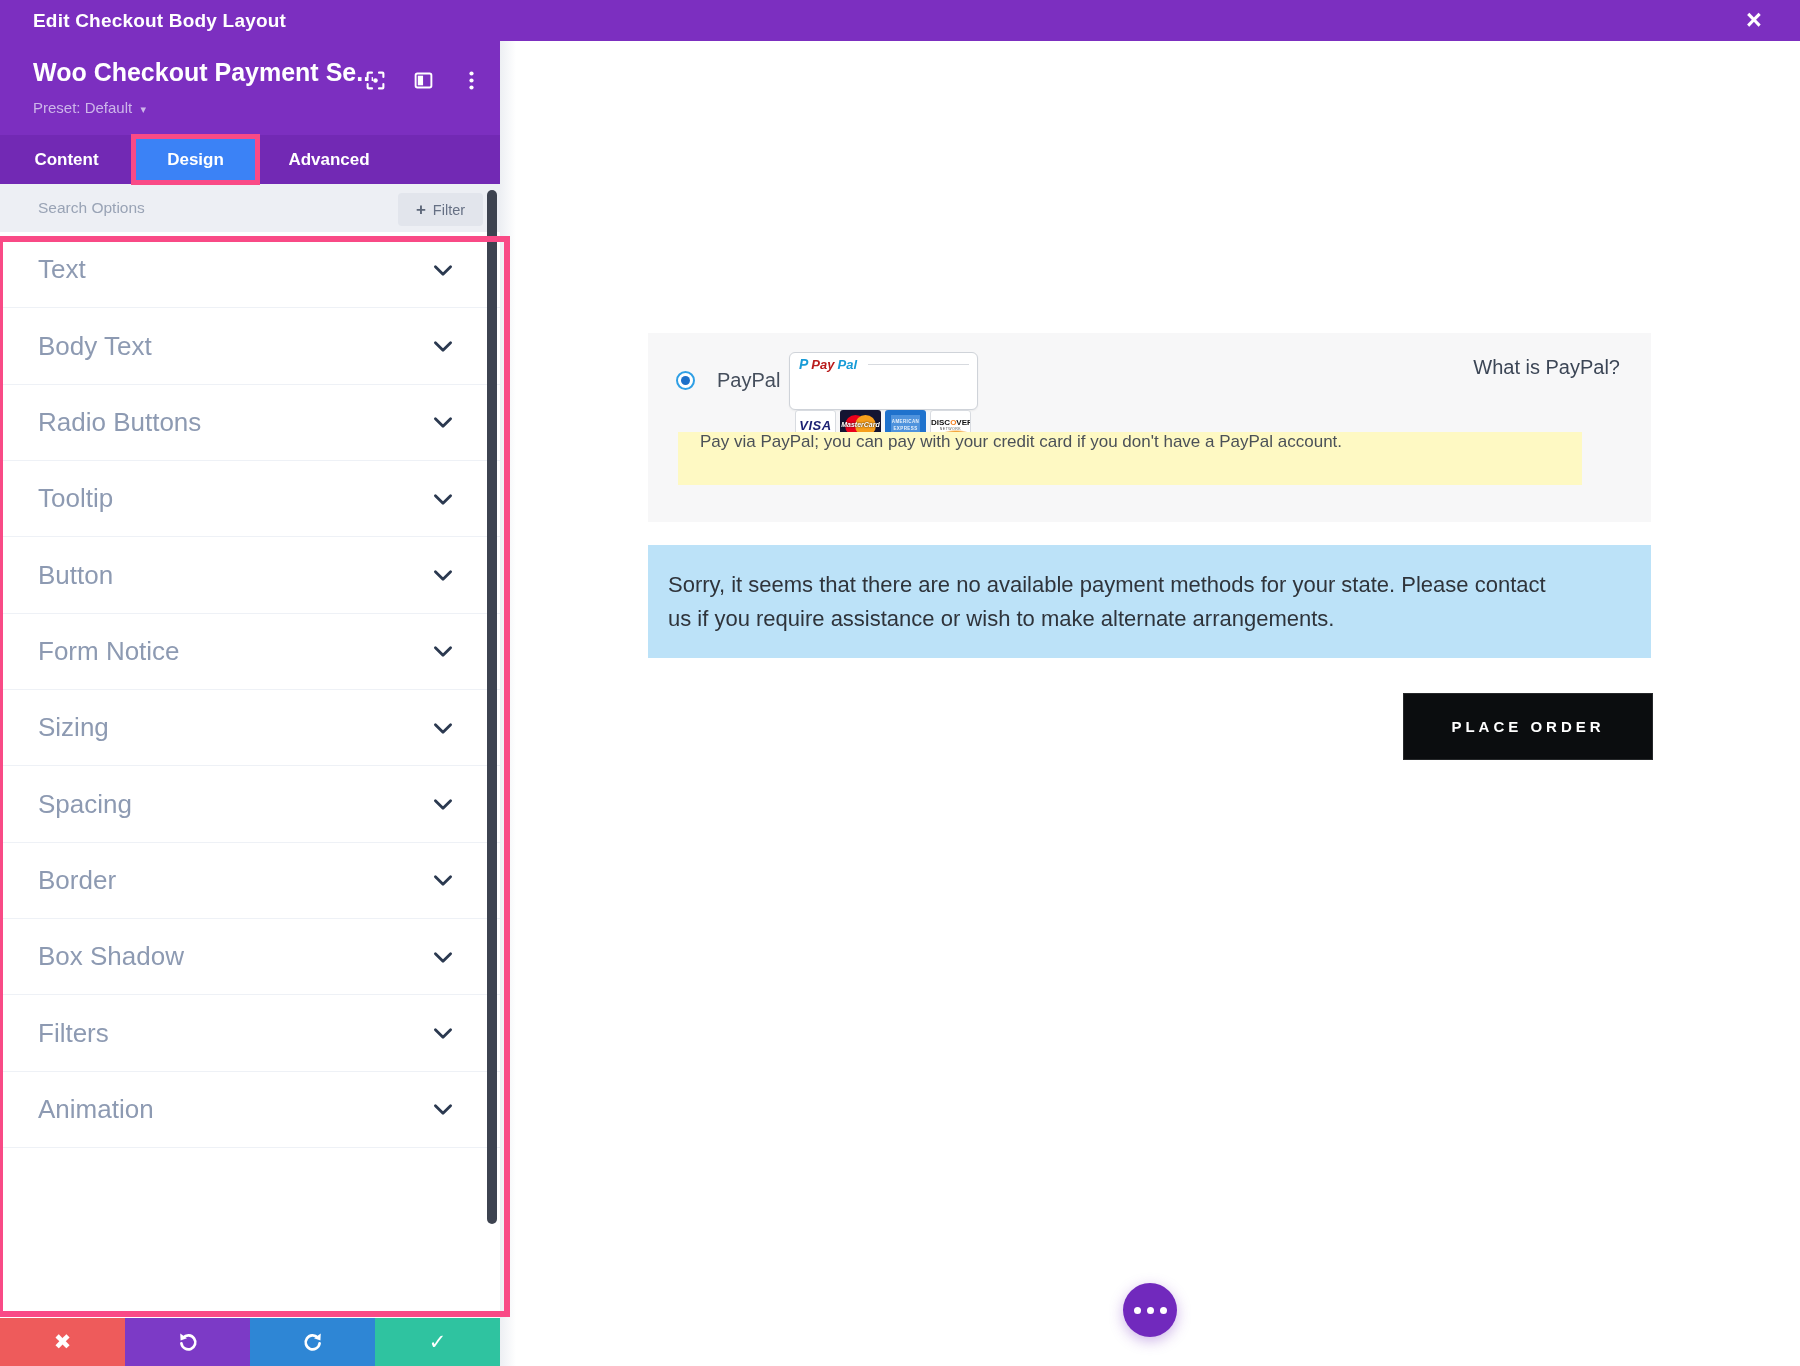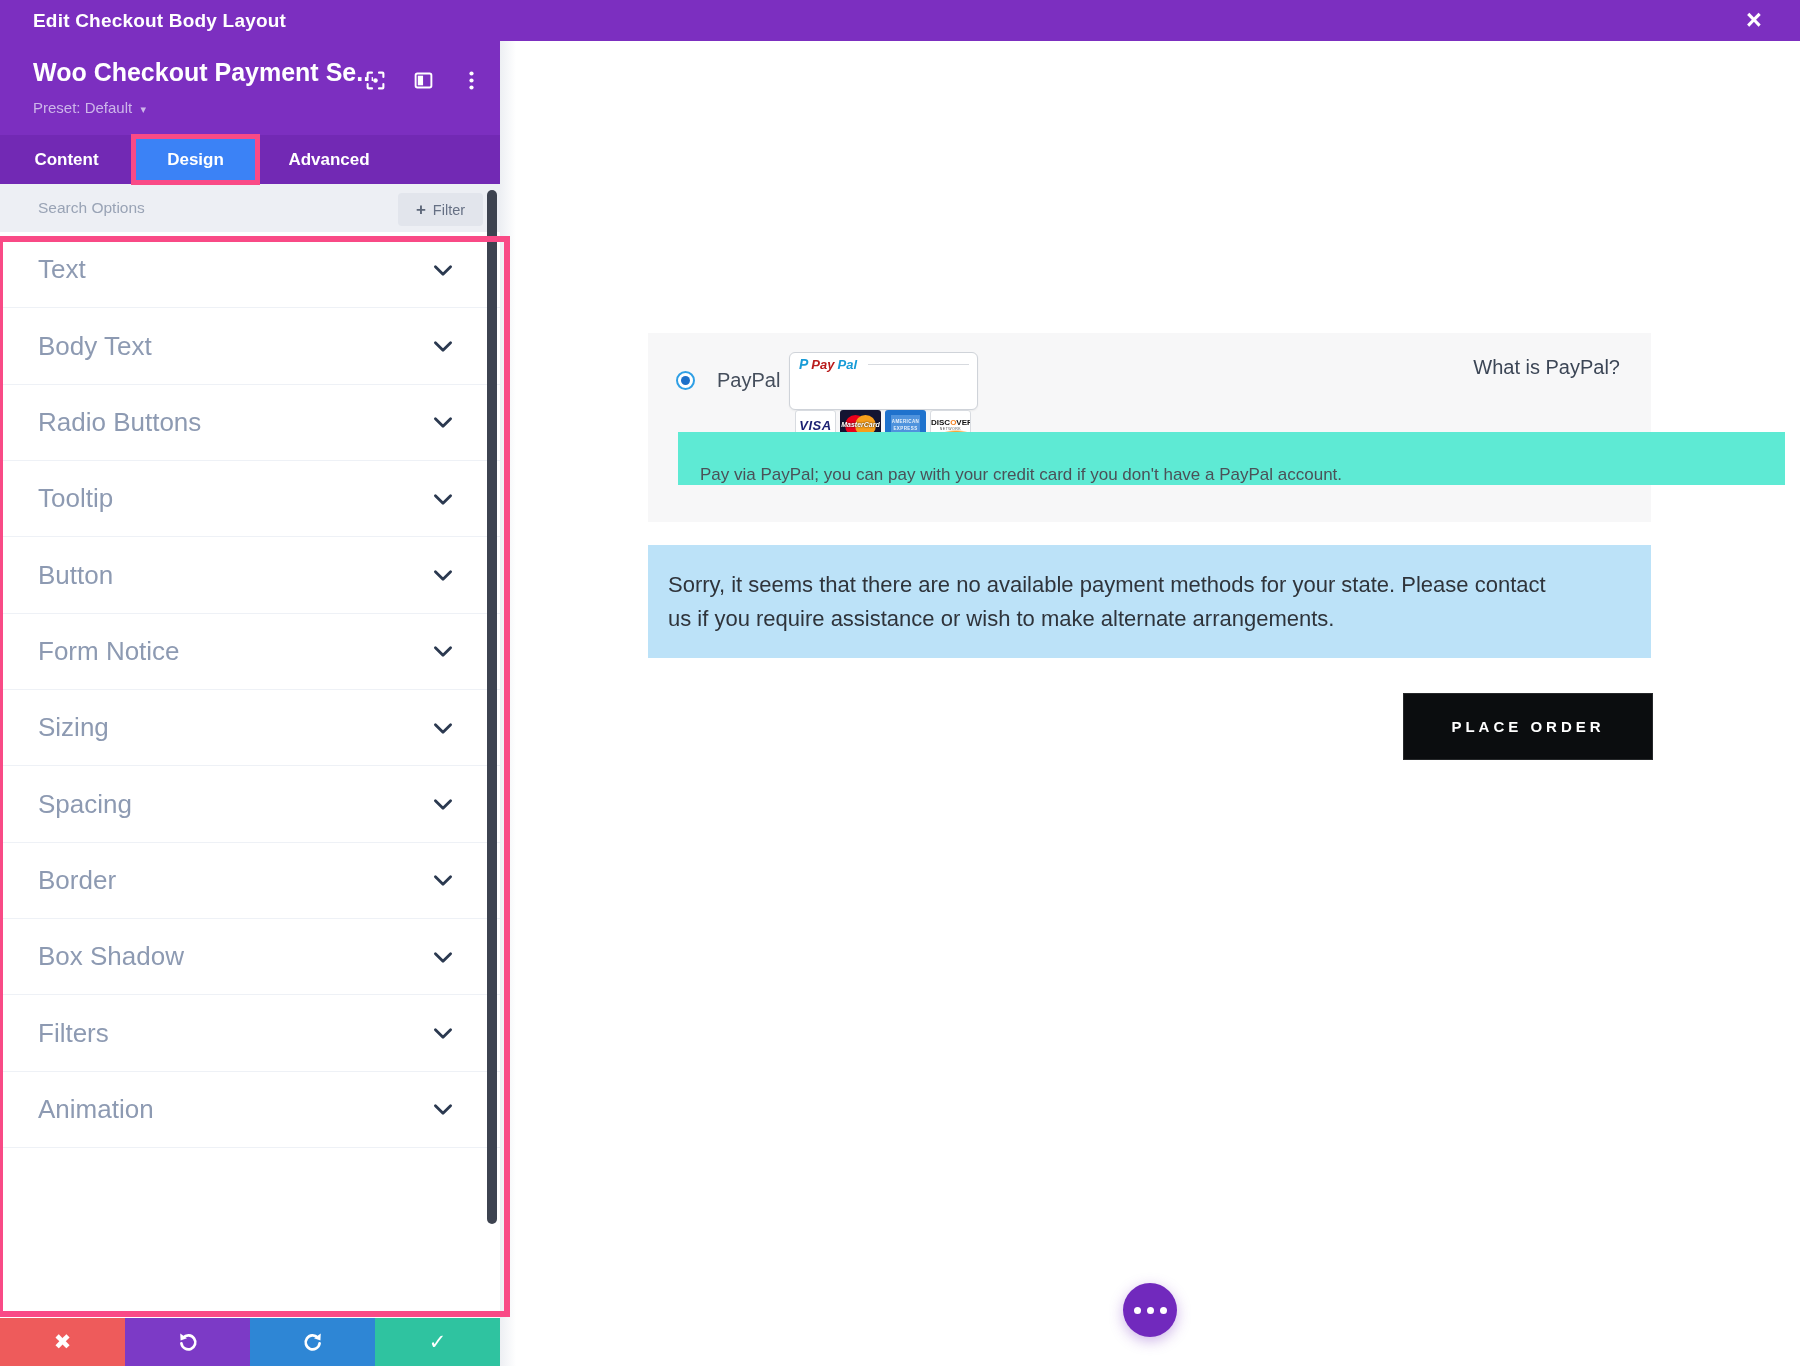--- a/index.html
+++ b/index.html
@@ -107,22 +107,22 @@
     display:flex; align-items:center; justify-content:center; text-align:center;
     color:#eaf2fb; font-size:4.5px; font-weight:700; line-height:1.4; letter-spacing:.4px; overflow:hidden; }
   .card-disc { background:#fff; border:1px solid #d8dbe0; }
   .disc-text { position:absolute; left:0; right:0; top:7px; text-align:center; color:#111;
     font-size:8px; font-weight:800; letter-spacing:0; }
   .disc-text .o { color:#f48120; }
   .disc-sub { position:absolute; left:0; right:0; top:16px; text-align:center; color:#555; font-size:3.5px; letter-spacing:.5px; }
   .disc-swoosh { position:absolute; right:-6px; bottom:-10px; width:40px; height:20px;
     background:radial-gradient(ellipse at center, #f48120 0%, #f4a53a 60%, transparent 72%); }
 
-  .pay-desc { position:absolute; left:30px; top:99px; width:1107px; height:53px; background:#5eead4;
-    display:flex; align-items:flex-end; }
+  .pay-desc { position:absolute; left:30px; top:99px; width:904px; height:53px; background:#fef9c3;
+    display:flex; align-items:flex-start; }
   .pay-desc span { margin-left:22px; font-size:17px; color:#4b5158; }
 
   .alert-box { position:absolute; left:148px; top:504px; width:1003px; height:113px; background:#bce2f8;
     display:flex; align-items:center; }
   .alert-box p { margin-left:20px; width:900px; font-size:22px; line-height:33.5px; color:#2f343b; }
 
   .place-order { position:absolute; left:903px; top:652px; width:250px; height:67px; background:#0b0d0f;
     border:1px solid #26282a; color:#fff; display:flex; align-items:center; justify-content:center;
     font-size:15px; font-weight:700; letter-spacing:4px; cursor:pointer; }
 

